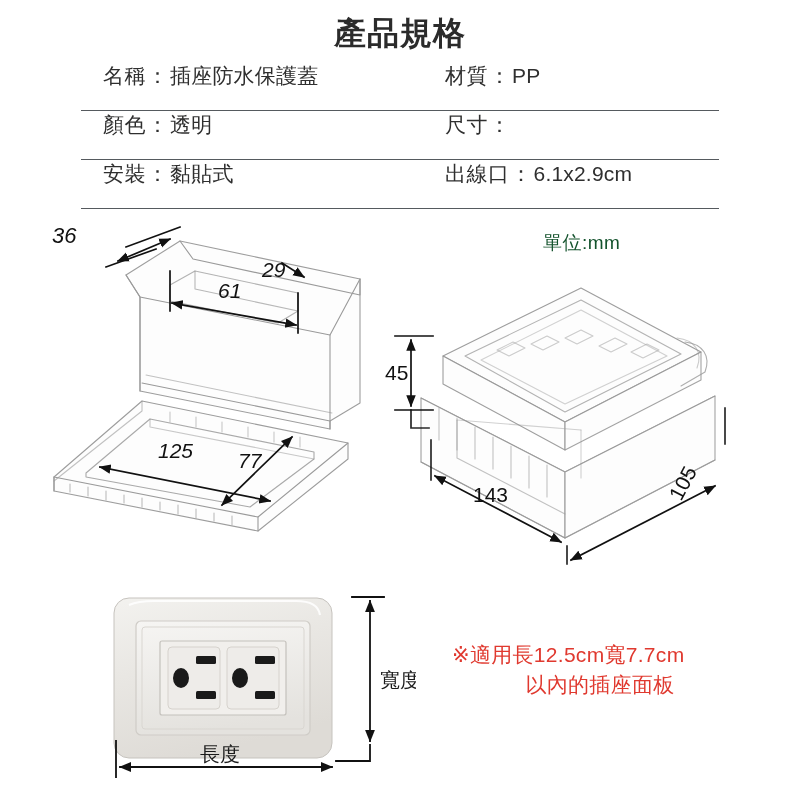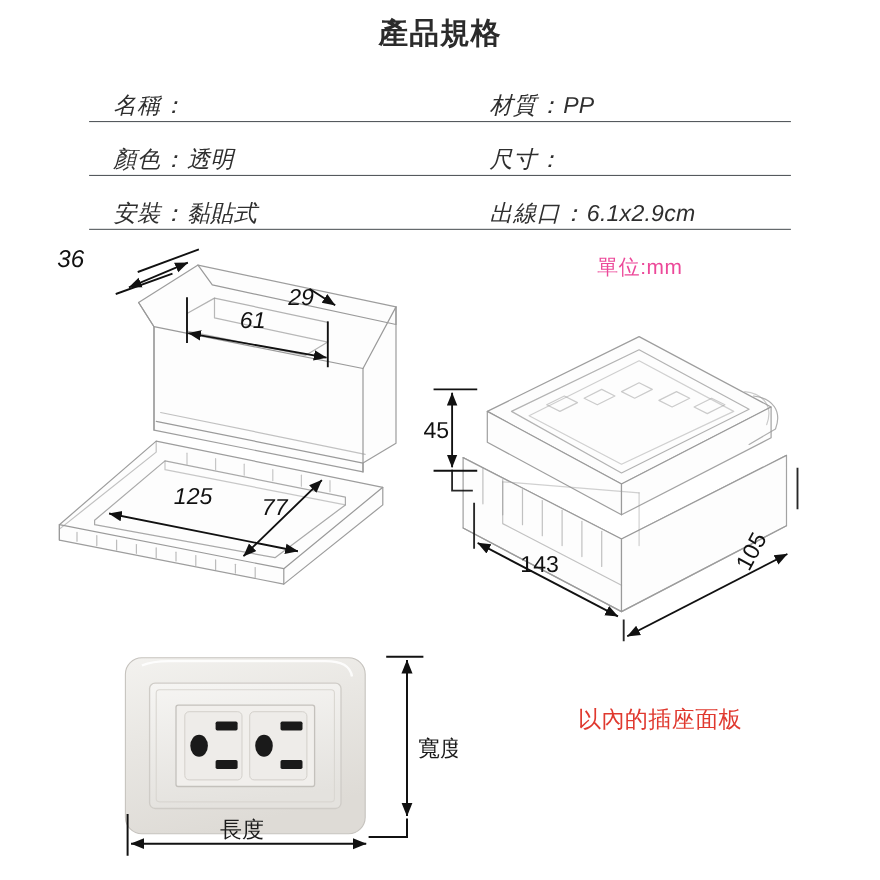--- a/index.html
+++ b/index.html
@@ -21,40 +21,39 @@
     overflow: hidden;
   }
 
   
   .page-title {
     position: absolute;
     left: 0;
     top: 12px;
     width: 800px;
     text-align: center;
-    font-size: 27px;
+    font-size: 32px;
     font-weight: bold;
     letter-spacing: 1px;
     color: #2b2b2b;
   }
 
   
   .spec-table {
     position: absolute;
     left: 81px;
     top: 62px;
     width: 638px;
   }
   .spec-row {
     position: relative;
     height: 48px;
     border-bottom: 1.6px solid #555a5e;
     display: flex;
-    align-items: flex-end;
-    font-style: italic;
+    align-items: flex-start;
   }
   .spec-row:first-child {
     border-top: none;
   }
   .spec-cell {
     display: flex;
     align-items: baseline;
     font-size: 21px;
     white-space: nowrap;
     color: #2f2f2f;
@@ -70,61 +69,62 @@
   .spec-val {
     letter-spacing: 0.2px;
   }
 
   
   .unit-note {
     position: absolute;
     left: 543px;
     top: 230px;
     font-size: 19px;
-    color: #ec4899;
+    color: #14532d;
     letter-spacing: 0.5px;
   }
 
   
   .figure {
     position: absolute;
   }
   #fig-open   { left: 30px;  top: 215px; font-style: italic; }
-  #fig-closed { left: 385px; top: 298px; }
+  #fig-closed { left: 385px; top: 280px; }
   #fig-plate  { left: 96px; top: 575px; }
 
   .fig-svg { display: block; }
 
   
   .red-note {
     position: absolute;
     left: 452px;
     top: 640px;
     width: 330px;
     font-size: 21px;
     line-height: 30px;
     color: #e0392f;
     letter-spacing: 0.3px;
   }
   .red-note .line1 { display: block; white-space: nowrap; }
-  .red-note .line2 { display: block; text-align: center; padding-right: 34px; }
+  .red-note .line2 { display: block; text-align: center; padding-right: 34px; font-family: Liberation Serif, serif; }
 </style>
 </head>
 <body>
 
 <div id="page">
 
   <div class="page-title">產品規格</div>
 
   <div class="spec-table">
 
     <div class="spec-row">
       <div class="spec-cell left">
         <span class="spec-key">名稱</span>
         <span class="spec-sep">：</span>
+        <span class="spec-val">插座防水保護蓋</span>
       </div>
       <div class="spec-cell right">
         <span class="spec-key">材質</span>
         <span class="spec-sep">：</span>
         <span class="spec-val">PP</span>
       </div>
     </div>
 
     <div class="spec-row">
       <div class="spec-cell left">
@@ -360,16 +360,17 @@
         <path d="M20 166 L20 202"></path>
         <path d="M24 192 L236 192" marker-start="url(#ar3)" marker-end="url(#ar3)"></path>
       </g>
 
       <text x="284" y="112" font-size="20" fill="#1b1b1b" font-family="Liberation Sans, DejaVu Sans, sans-serif">寬度</text>
       <text x="104" y="186" font-size="20" fill="#1b1b1b" font-family="Liberation Sans, DejaVu Sans, sans-serif">長度</text>
     </svg>
   </div>
 
   <div class="red-note">
+    <span class="line1">※適用長12.5cm寬7.7cm</span>
     <span class="line2">以內的插座面板</span>
   </div>
 
 </div>
 
 </body></html>

